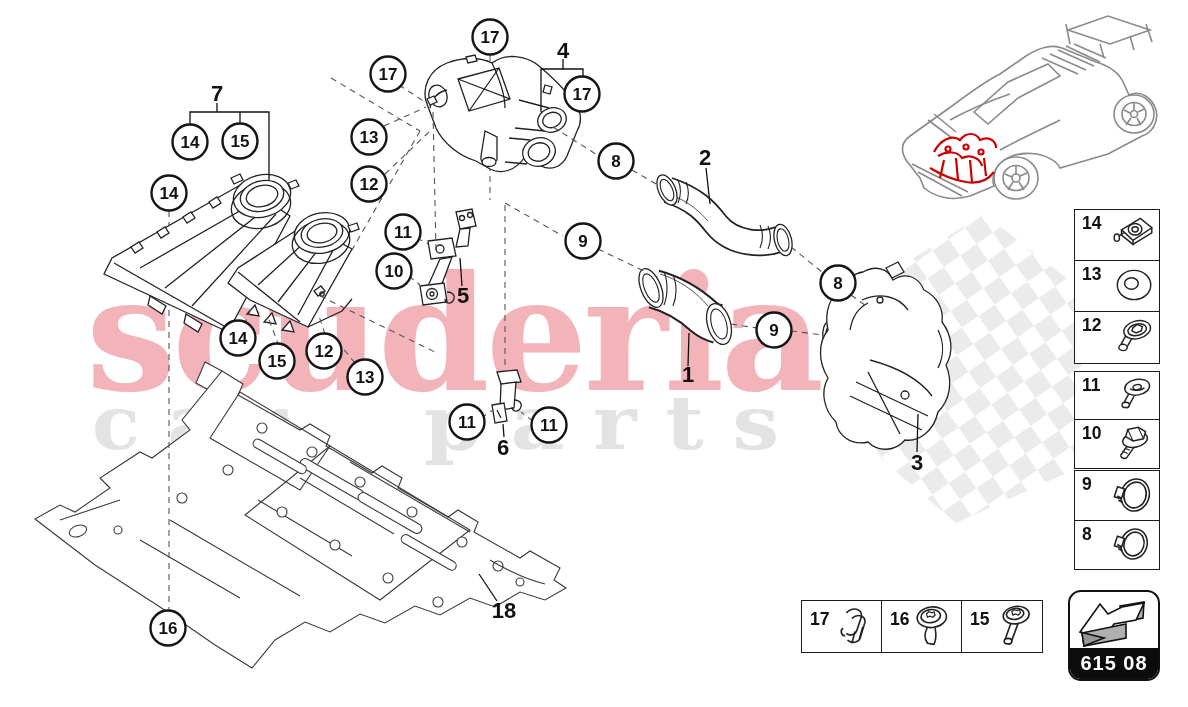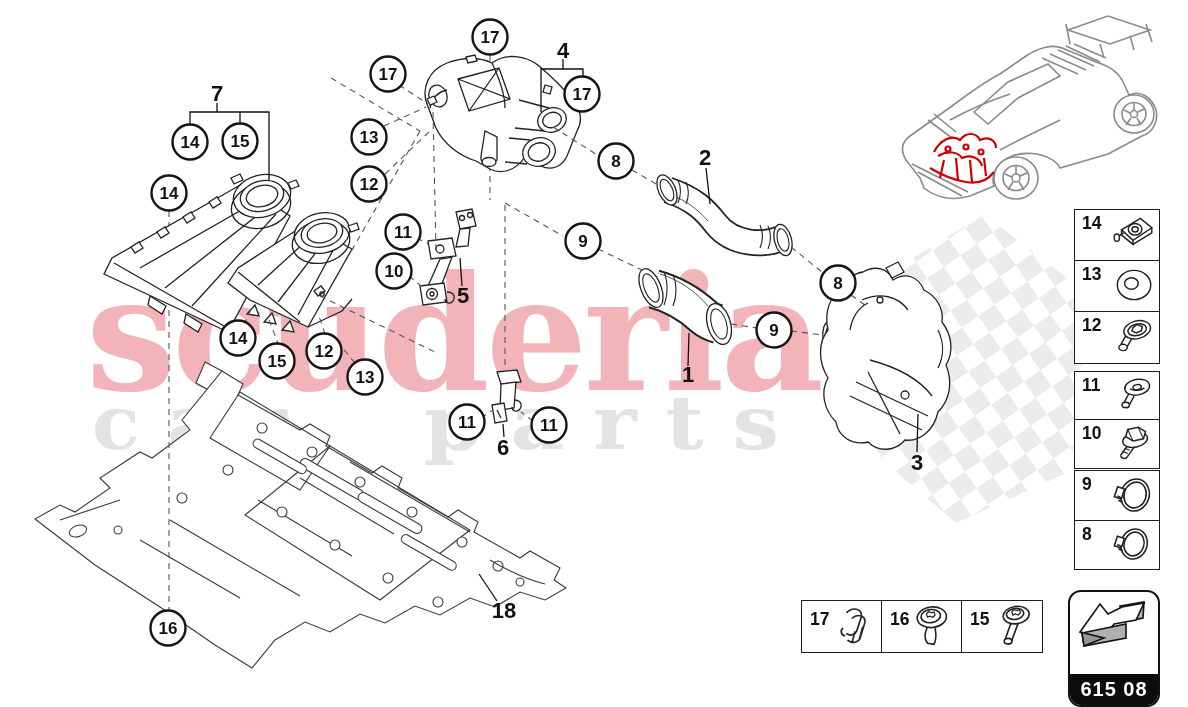--- a/index.html
+++ b/index.html
@@ -8,21 +8,21 @@
   .stage svg text{user-select:none;}
   
   .cell{position:absolute;box-sizing:border-box;background:#fff;border:1.7px solid #1c1c1c;}
   .cell .num{position:absolute;left:7px;top:3px;font-size:17.5px;font-weight:bold;color:#111;}
   .cell .ic{position:absolute;right:2px;top:2px;}
   
   .hcell{position:absolute;box-sizing:border-box;background:#fff;border:1.7px solid #1c1c1c;}
   .hcell .num{position:absolute;left:8px;top:8px;font-size:17.5px;font-weight:bold;color:#111;}
   .hcell .ic{position:absolute;right:3px;top:1px;}
   
-  .code-box{position:absolute;left:1068px;top:590px;width:92px;height:117px;box-sizing:border-box;
+  .code-box{position:absolute;left:1068px;top:590px;width:92px;height:91px;box-sizing:border-box;
             border:2.6px solid #111;border-radius:13px;background:#fff;overflow:hidden;}
   .code-band{position:absolute;left:0;right:0;bottom:0;height:31px;background:#0c0c0c;color:#fff;
              font-size:20px;font-weight:bold;text-align:center;line-height:31px;letter-spacing:1px;}
   .code-art{position:absolute;left:0;top:0;}
 </style>
 </head>
 <body>
 
 <div class="stage">
 

